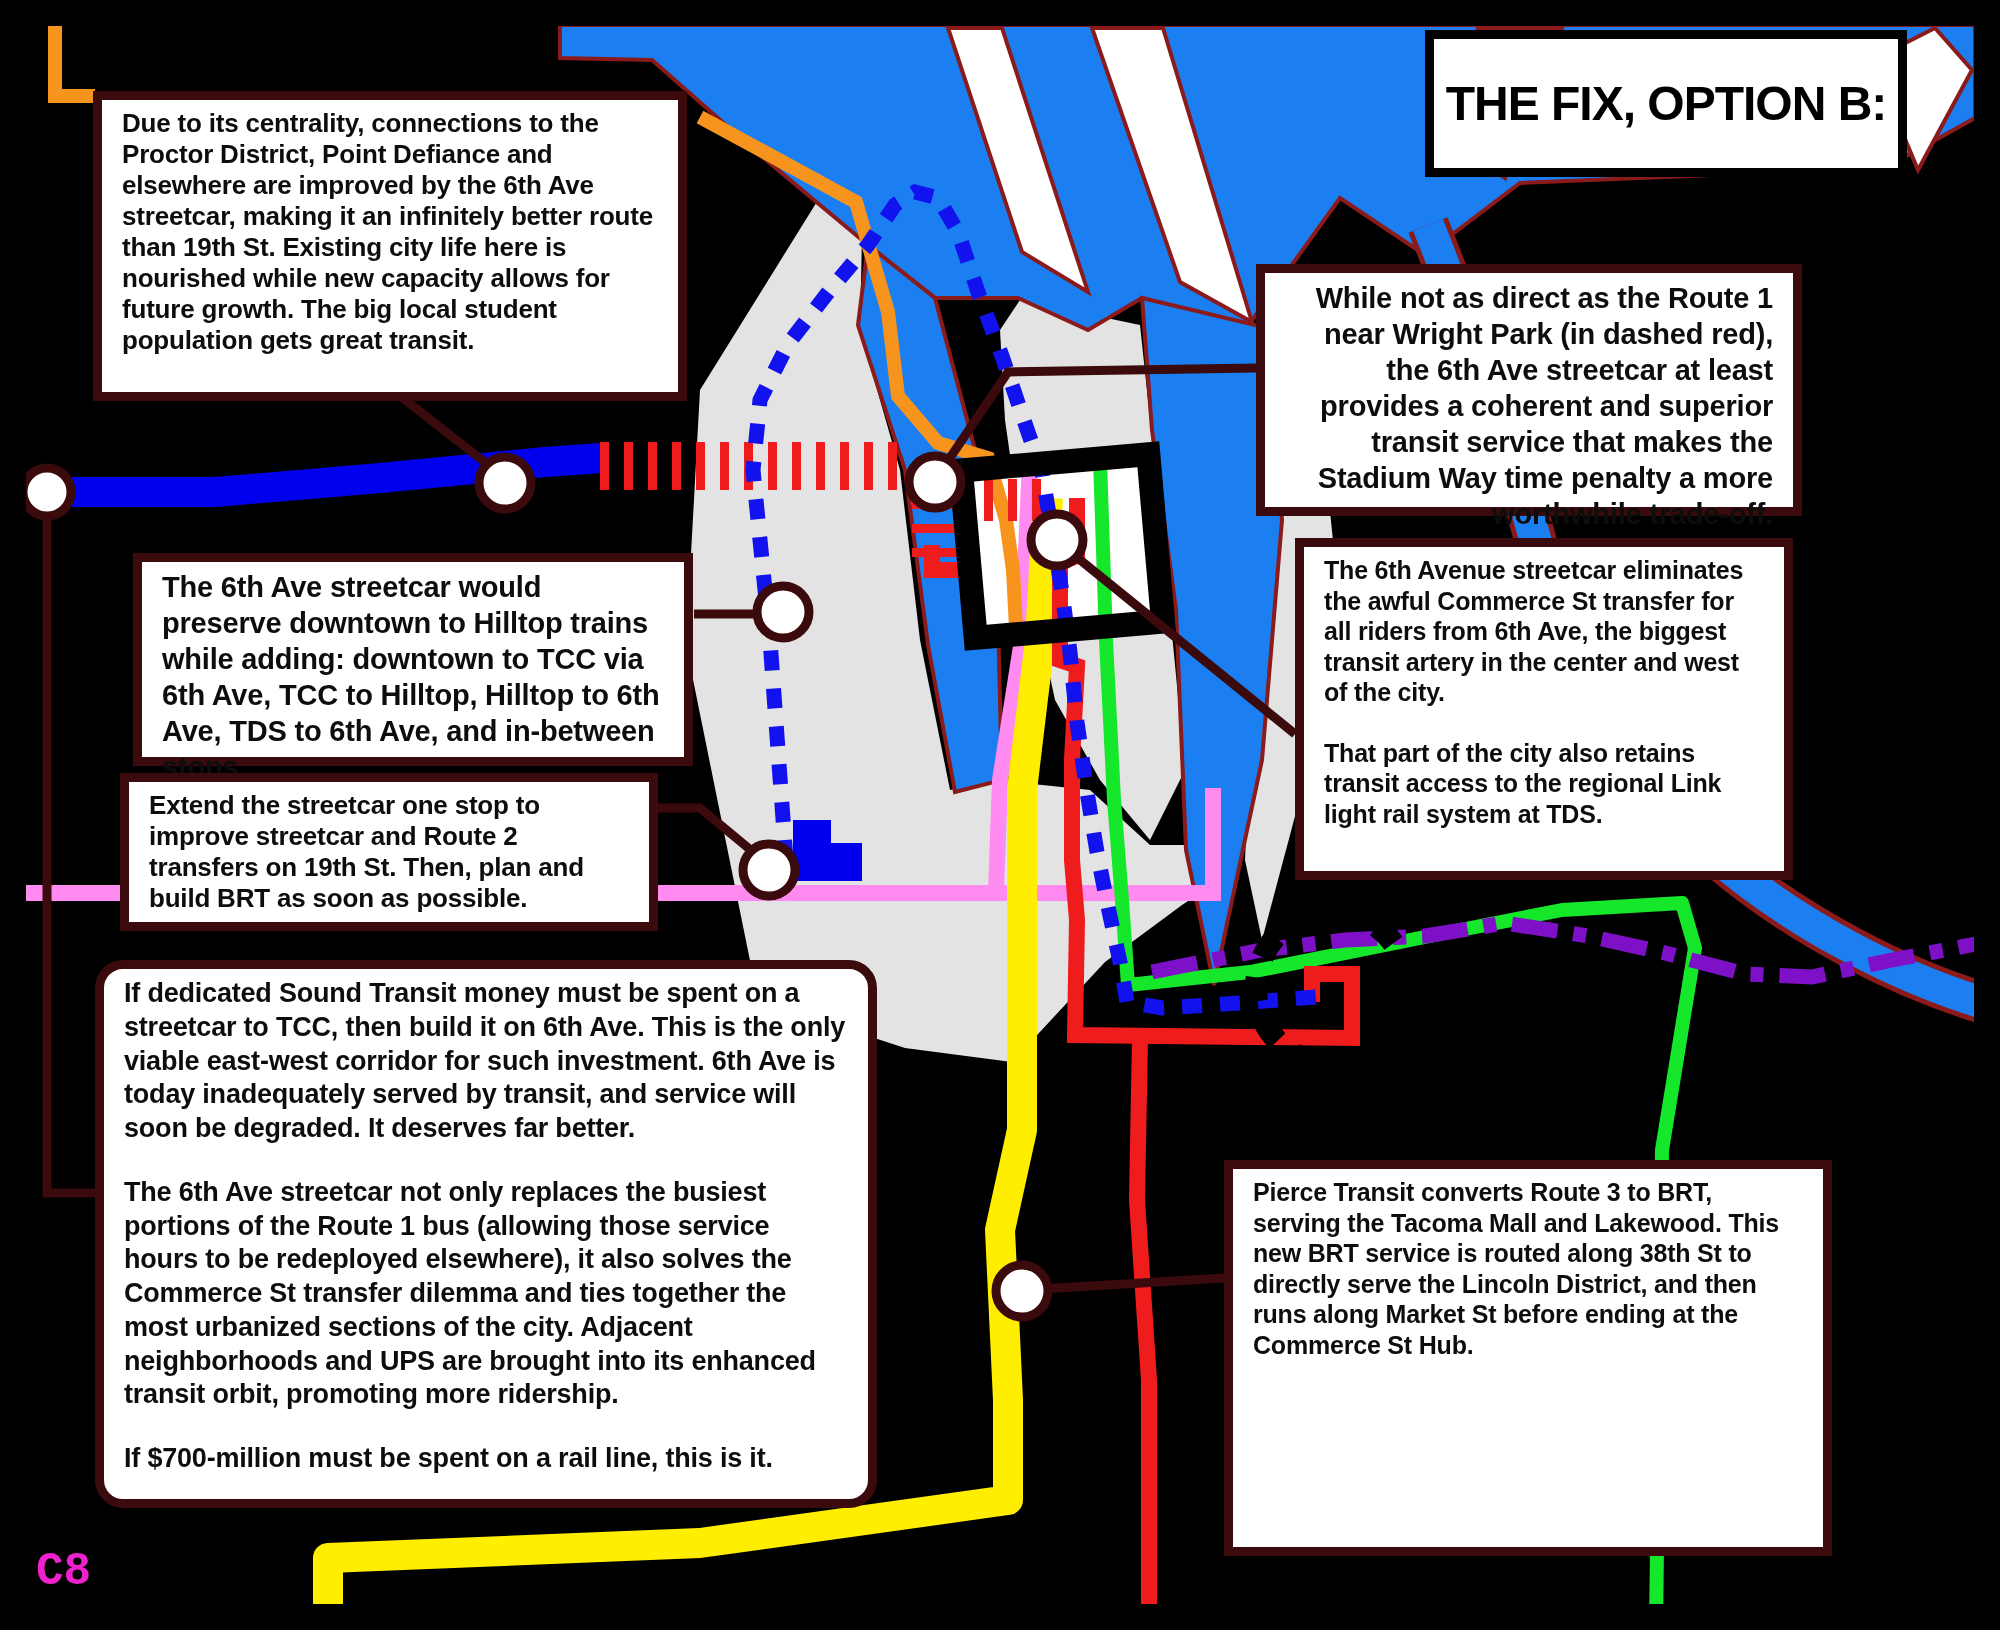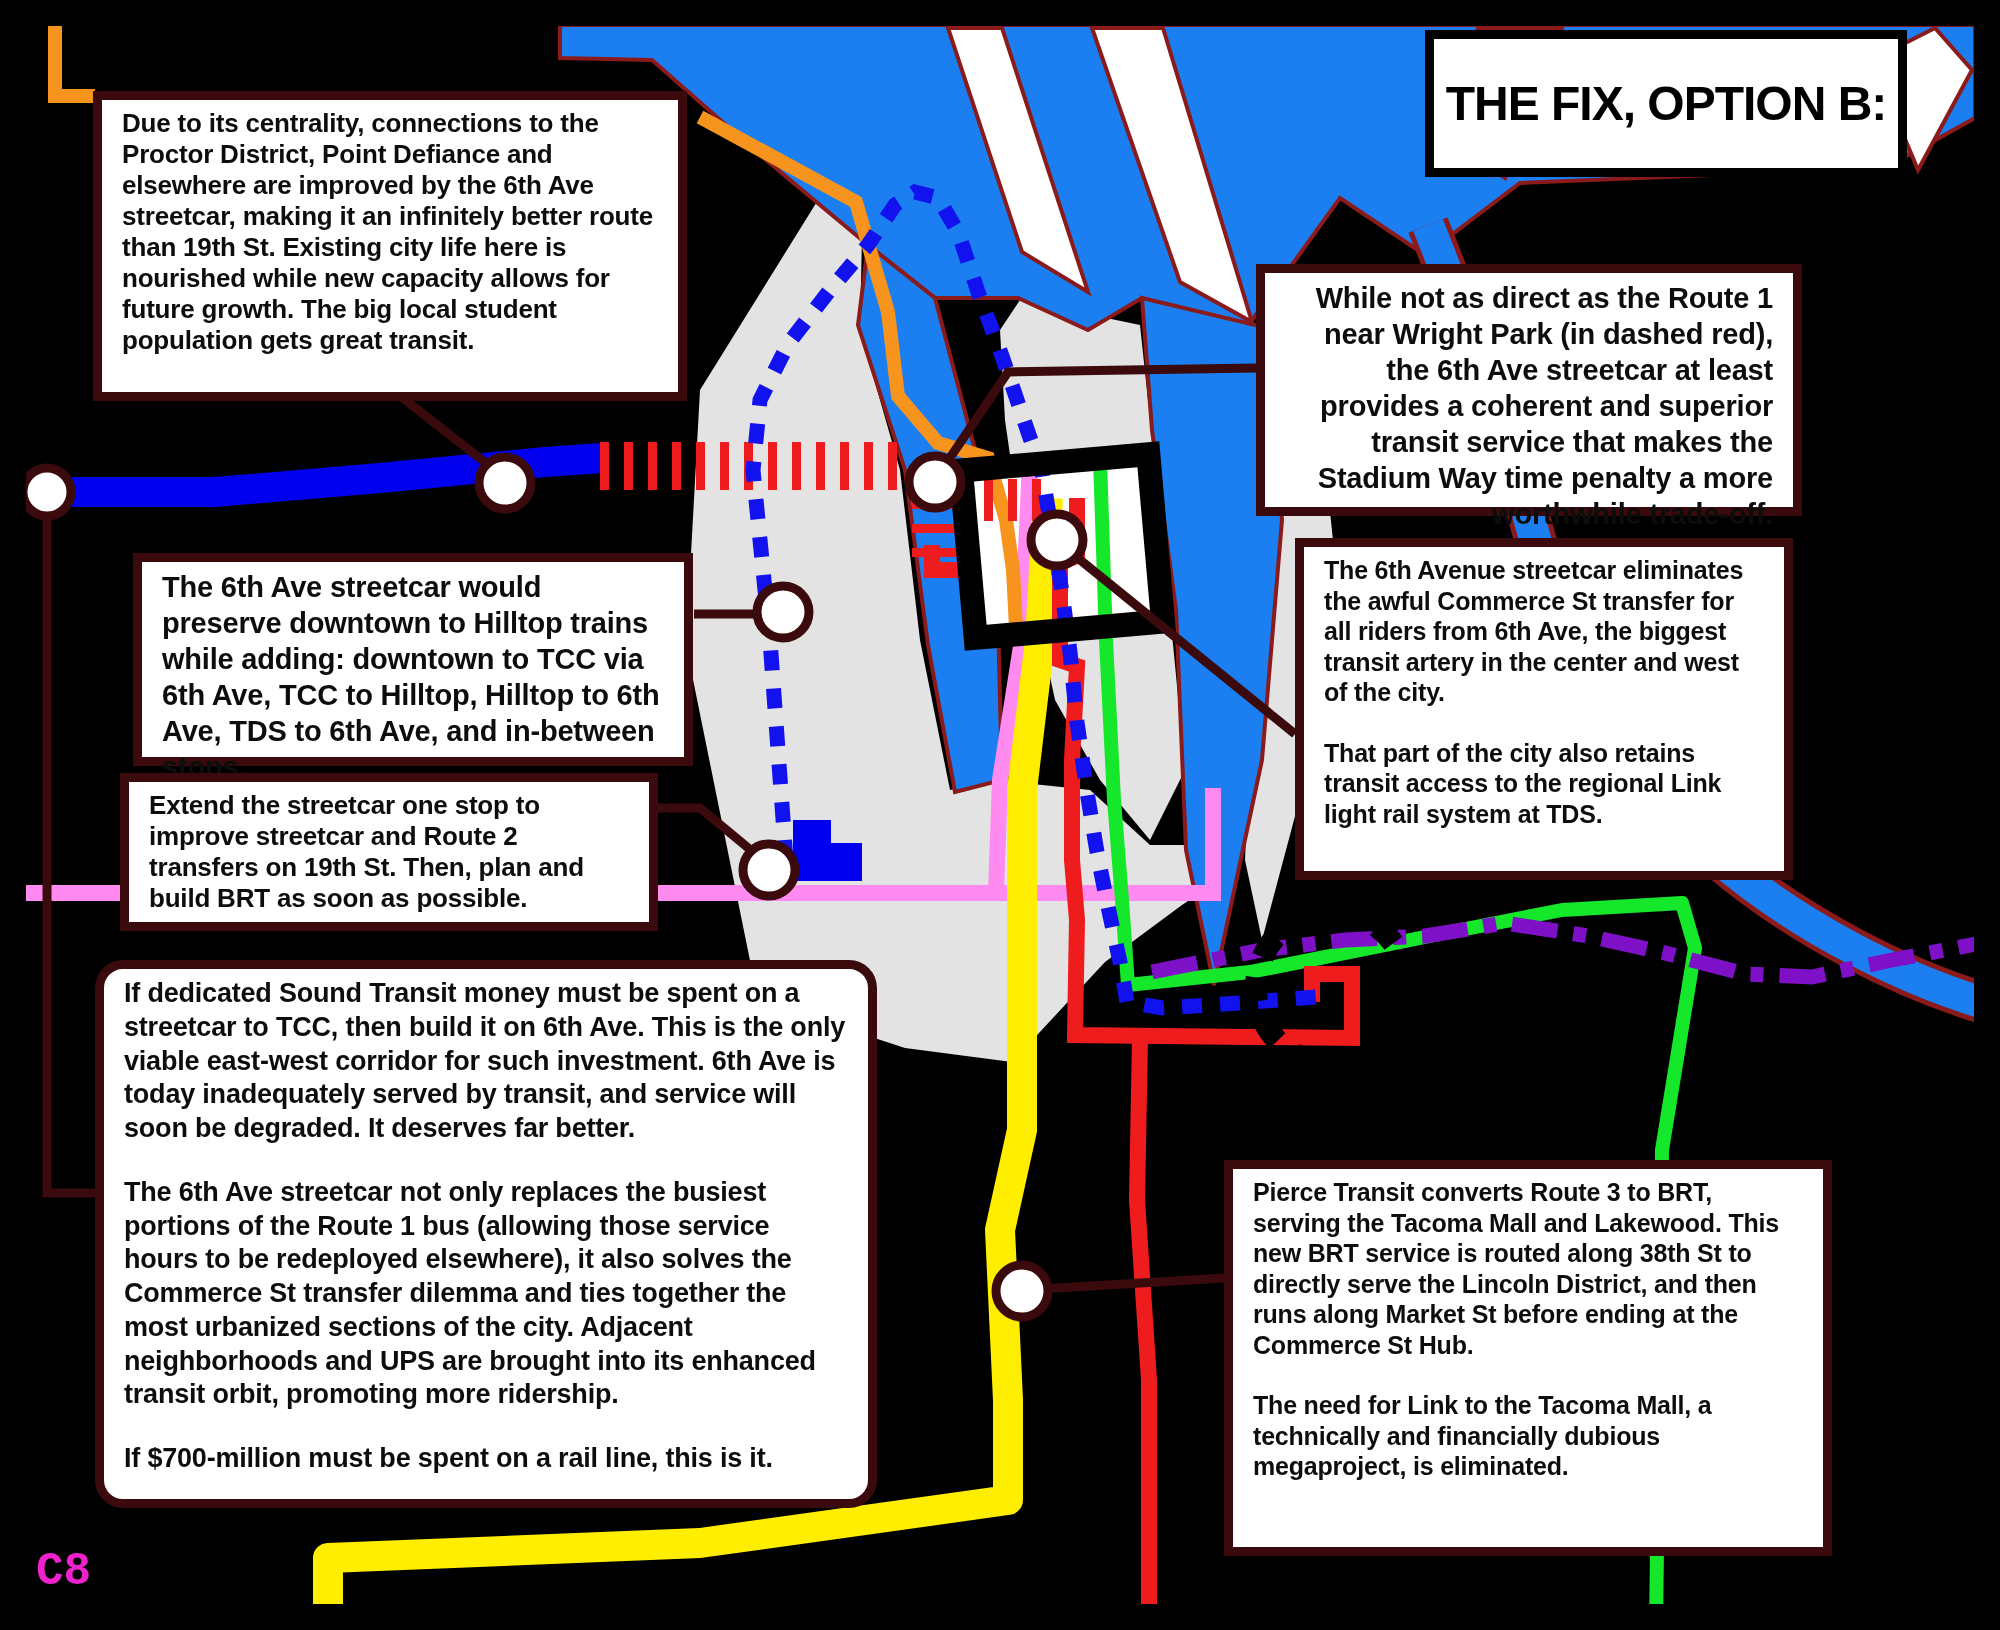--- a/index.html
+++ b/index.html
@@ -121,19 +121,18 @@
     <div class="para">While not as direct as the Route 1 near Wright Park (in dashed red), the 6th Ave streetcar at least provides a coherent and superior transit service that makes the Stadium Way time penalty a more worthwhile trade-off.</div>
   </div>
 
   <div class="callout f25" style="left:1295px;top:530px;width:498px;height:342px;">
     <div class="para">The 6th Avenue streetcar eliminates the awful Commerce St transfer for all riders from 6th Ave, the biggest transit artery in the center and west of the city.</div>
     <div class="para">That part of the city also retains transit access to the regional Link light rail system at TDS.</div>
   </div>
 
   <div class="callout f25" style="left:1224px;top:1152px;width:608px;height:396px;">
     <div class="para">Pierce Transit converts Route 3 to BRT, serving the Tacoma Mall and Lakewood. This new BRT service is routed along 38th St to directly serve the Lincoln District, and then runs along Market St before ending at the Commerce St Hub.</div>
-    <div class="para">The need for Link to the Tacoma Mall, a technically and financially dubious megaproject, is eliminated.</div>
   </div>
 
   <div class="page-label" style="left: 36px; top: 1546px; color: rgb(238, 34, 204);">C8</div>
 
   <div class="frame"></div>
 </div>
 
 </body></html>

